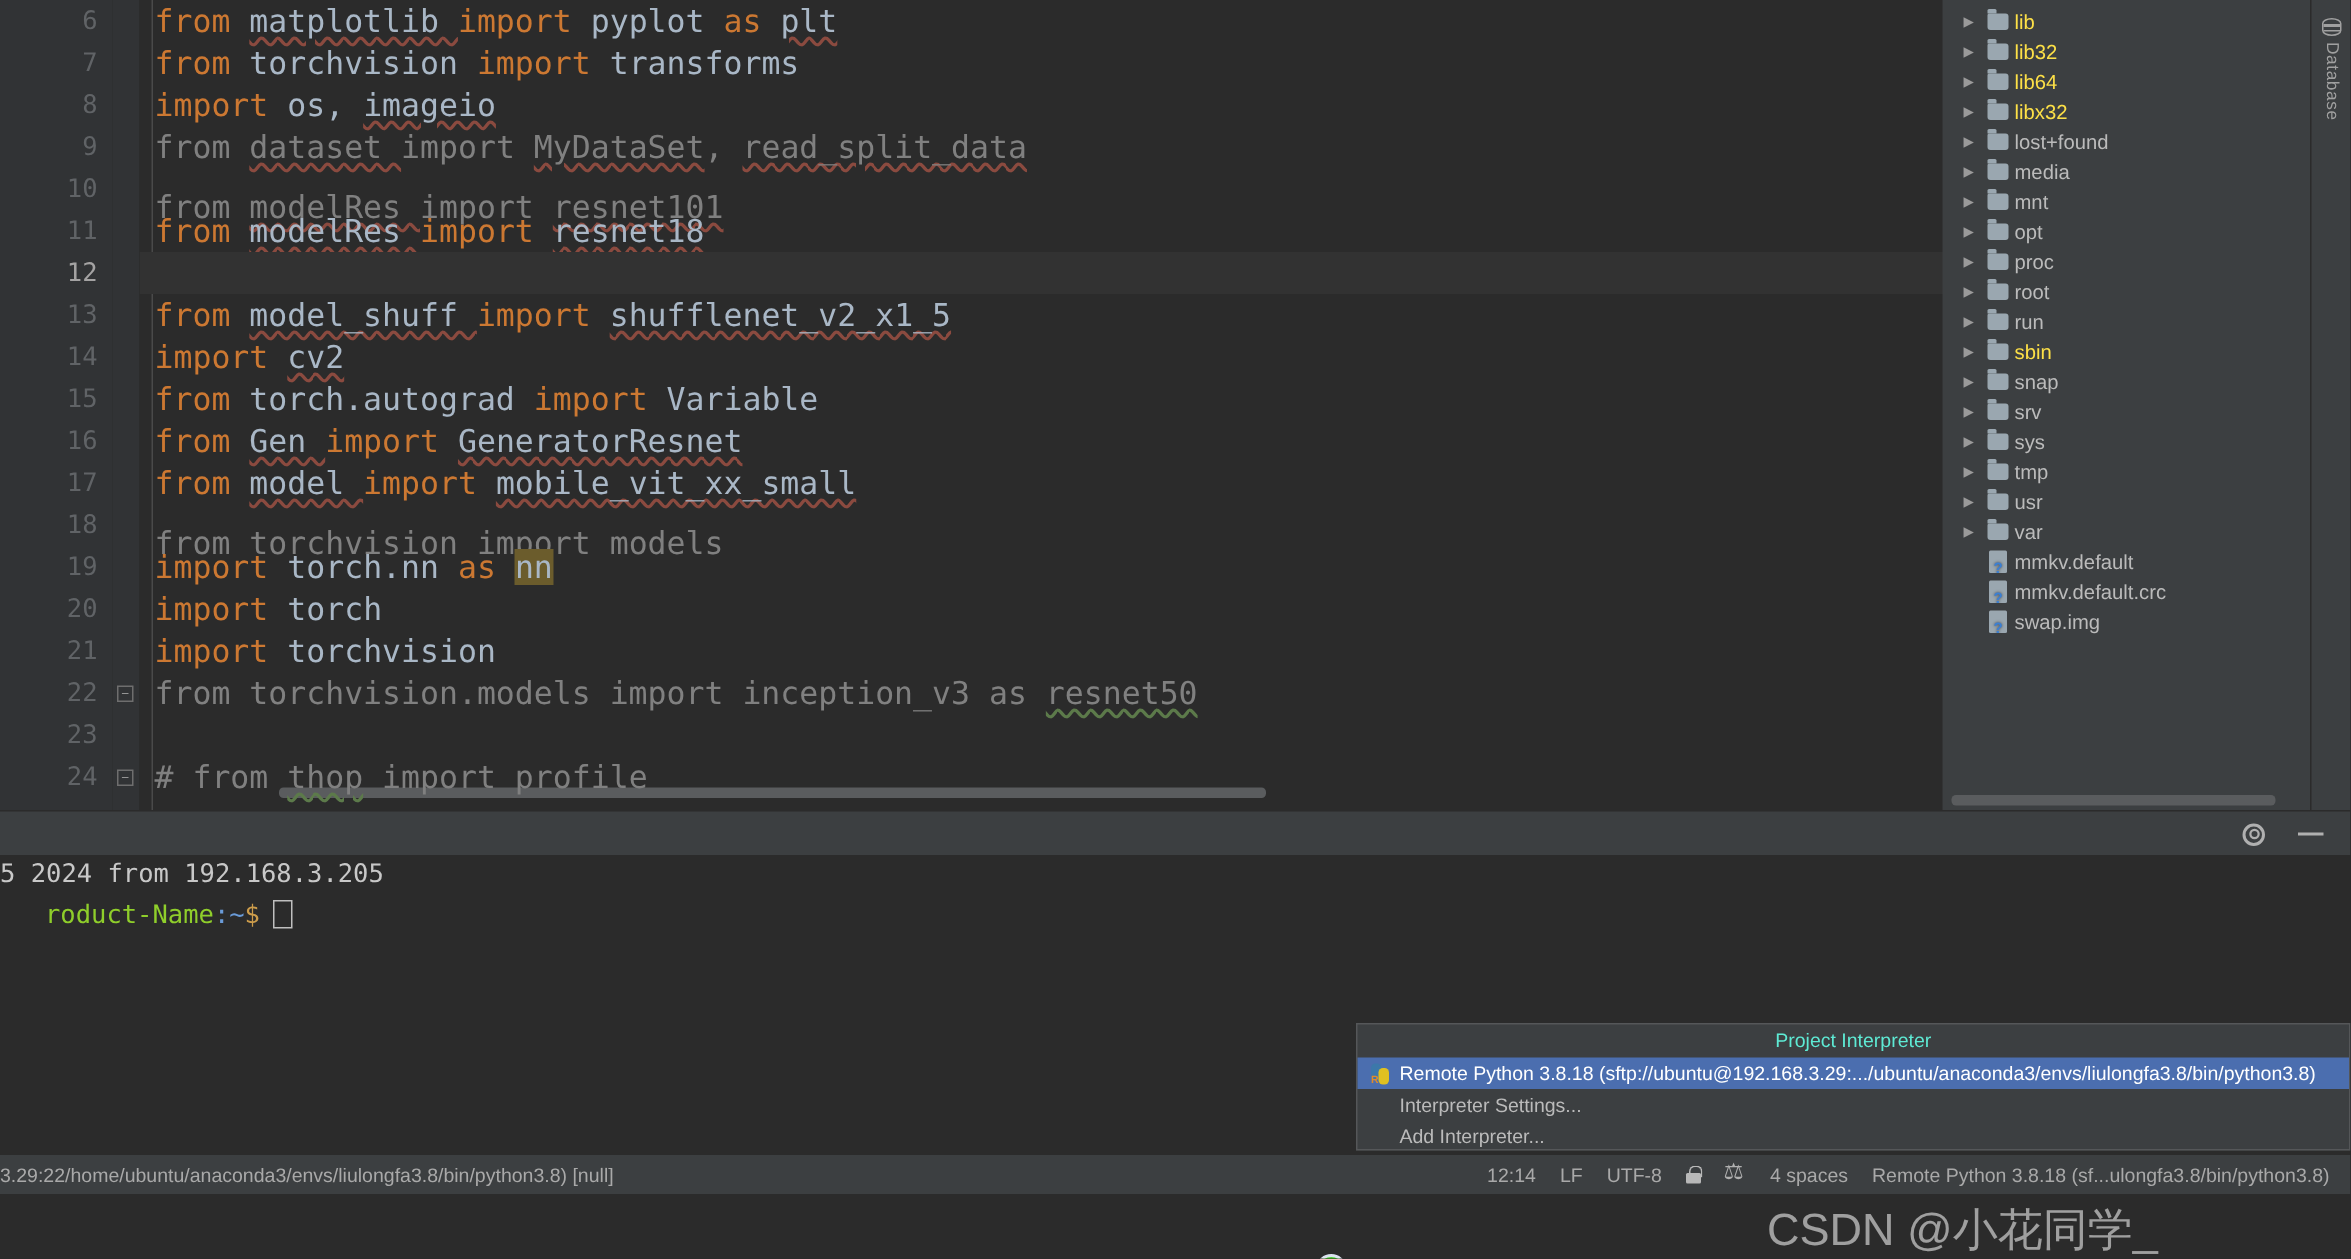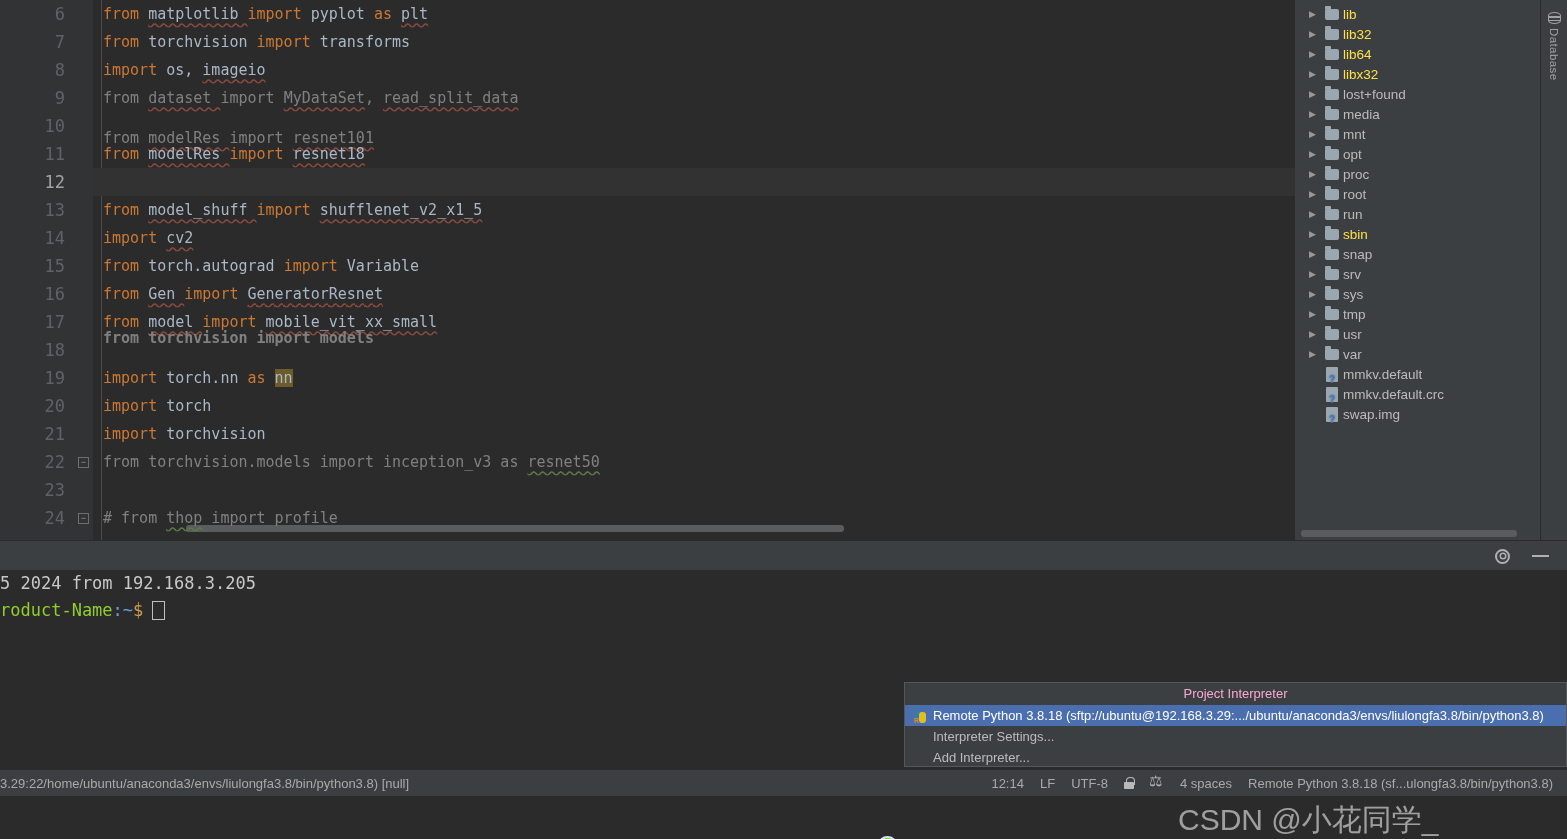--- a/index.html
+++ b/index.html
@@ -18,21 +18,21 @@
     padding-right:10px; color:#606366; font-size:17px;
     font-family:"DejaVu Sans Mono", monospace; }
   .gutter .ln.cur { color:#a4a3a3; }
 
   .foldcol { width:18px; background:#313335; flex:none; position:relative; }
   .foldmark { position:absolute; left:3px; width:11px; height:11px;
     border:1px solid #6e6e6e; color:#9a9a9a; font-size:9px; line-height:9px;
     text-align:center; background:#313335; }
 
   .code { position:relative; flex:1; background:#2b2b2b; overflow:hidden; }
-  .codeline { height:28px; line-height:28px; font-size:15px; white-space:pre;
+  .codeline { height:28px; line-height:28px; font-size:21px; white-space:pre;
     font-family:"DejaVu Sans Mono", monospace; padding-left:10px;
     position:relative; }
   .codeline.cur { background:#323232;text-align:right; }
   .guide { position:absolute; left:0; top:0; bottom:0; width:1px; background:#4a4a4a; }
 
   .kw { color:#cc7832; }
   .pl { color:#a9b7c6; }
   .dim { color:#808080; }
   .hl-green { background:#32593d; }
   .hl-olive { background:#6b5c2c; }
@@ -94,31 +94,31 @@
   .gear { width:15px; height:15px; border:2px solid #b0b0b0; border-radius:50%;
     position:relative; }
   .gear:after { content:""; position:absolute; left:3.5px; top:3.5px; width:4px;
     height:4px; border-radius:50%; background:#3c3f41; box-shadow:0 0 0 1.5px #b0b0b0; }
   .minus { width:17px; height:2px; background:#b0b0b0; }
 
   .terminal { position:absolute; left:0; top:570px; width:1567px; height:200px;
     background:#2b2b2b; font-family:"DejaVu Sans Mono", monospace;
     font-size:17px; padding-left:0; }
   .tline { height:27px; line-height:27px; white-space:pre; color:#c8c8c8; }
-  .t-green { color:#8fce2b; }
+  .t-green { color:#8fce2b;padding-left:30px; }
   .t-blue { color:#6a9bd8; }
   .t-orange { color:#cc9c4b; }
   .tcursor { display:inline-block; width:13px; height:19px;
     border:1px solid #bfbfbf; vertical-align:-4px; margin-left:9px; }
 
   
   .popup { position:absolute; left:904px; top:682px; width:663px; height:85px;
     background:#3c3f41; border:1px solid #555759; z-index:40; }
   .pop-title { height:22px; line-height:22px; text-align:center;
-    font-size:13px; color:#f9a8d4; }
+    font-size:13px; color:#5eead4; }
   .pop-item { height:21px; line-height:21px; font-size:13px; color:#bbbbbb;
     padding-left:28px; position:relative; }
   .pop-item.sel { background:#4b6eaf; color:#ffffff; }
   .pyicon { position:absolute; left:9px; top:4px; width:14px; height:14px; }
   .pyicon .ph1, .pyicon .ph2 { position:absolute; width:7px; height:11px; border-radius:3px; }
   .pyicon .ph1 { background:#3c78aa; left:0; top:0; }
   .pyicon .ph2 { background:#e0c020; left:5px; top:3px; }
   .pyicon .rbadge { position:absolute; left:0; bottom:-1px; font-size:7px;
     font-weight:bold; color:#e08a2b; line-height:7px; }
 
@@ -271,21 +271,21 @@
         <div class="codeline" style="position: absolute; top: 56px; left: 0px; right: 0px;"><span class="kw">import </span><span class="pl">os, </span><span class="pl wavy-r">imageio</span></div>
         <div class="codeline" style="position: absolute; top: 84px; left: 0px; right: 0px;"><span class="dim">from </span><span class="dim wavy-r">dataset </span><span class="dim">import </span><span class="dim wavy-r">MyDataSet</span><span class="dim">, </span><span class="dim wavy-r">read_split_data</span></div>
         <div class="codeline" style="position: absolute; top: 124px; left: 0px; right: 0px;"><span class="dim">from </span><span class="dim wavy-r">modelRes </span><span class="dim">import </span><span class="dim wavy-r">resnet101</span></div>
         <div class="codeline" style="position: absolute; top: 140px; left: 0px; right: 0px;"><span class="kw">from </span><span class="pl wavy-r">modelRes </span><span class="kw">import </span><span class="pl wavy-r">resnet18</span></div>
         <div class="codeline cur" style="position: absolute; top: 168px; left: 0px; right: 0px;"><span class="kw">import </span><span class="pl hl-green">random</span></div>
         <div class="codeline" style="position: absolute; top: 196px; left: 0px; right: 0px;"><span class="kw">from </span><span class="pl wavy-r">model_shuff </span><span class="kw">import </span><span class="pl wavy-r">shufflenet_v2_x1_5</span></div>
         <div class="codeline" style="position: absolute; top: 224px; left: 0px; right: 0px;"><span class="kw">import </span><span class="pl wavy-r">cv2</span></div>
         <div class="codeline" style="position: absolute; top: 280px; left: 0px; right: 0px;"><span class="kw">from </span><span class="pl wavy-r">Gen </span><span class="kw">import </span><span class="pl wavy-r">GeneratorResnet</span></div>
         <div class="codeline" style="position: absolute; top: 252px; left: 0px; right: 0px;"><span class="kw">from </span><span class="pl">torch.autograd </span><span class="kw">import </span><span class="pl">Variable</span></div>
         <div class="codeline" style="position: absolute; top: 308px; left: 0px; right: 0px;"><span class="kw">from </span><span class="pl wavy-r">model </span><span class="kw">import </span><span class="pl wavy-r">mobile_vit_xx_small</span></div>
-        <div class="codeline" style="position: absolute; top: 324px; left: 0px; right: 0px; font-weight: bold;"><span class="dim">from </span><span class="dim">torchvision </span><span class="dim">import </span><span class="dim">models</span></div>
+        <div class="codeline" style="position: absolute; top: 348px; left: 0px; right: 0px;"><span class="dim">from </span><span class="dim">torchvision </span><span class="dim">import </span><span class="dim">models</span></div>
         <div class="codeline" style="position: absolute; top: 364px; left: 0px; right: 0px;"><span class="kw">import </span><span class="pl">torch.nn </span><span class="kw">as </span><span class="pl hl-olive">nn</span></div>
         <div class="codeline" style="position: absolute; top: 392px; left: 0px; right: 0px;"><span class="kw">import </span><span class="pl">torch</span></div>
         <div class="codeline" style="position: absolute; top: 420px; left: 0px; right: 0px;"><span class="kw">import </span><span class="pl">torchvision</span></div>
         <div class="codeline" style="position: absolute; top: 448px; left: 0px; right: 0px;"><span class="dim">from torchvision.models import inception_v3 as </span><span class="dim wavy-g">resnet50</span></div>
         <div class="codeline" style="position: absolute; top: 476px; left: 0px; right: 0px;"></div>
         <div class="codeline" style="position: absolute; top: 504px; left: 0px; right: 0px;"><span class="dim"># from </span><span class="dim wavy-g">thop</span><span class="dim"> import profile</span></div>
       </div>
     <div class="markers" id="markers">
         <div class="mk" style="top: 202px; background: rgb(201, 162, 39);"></div>
         <div class="mk" style="top: 222px; background: rgb(201, 162, 39);"></div>

